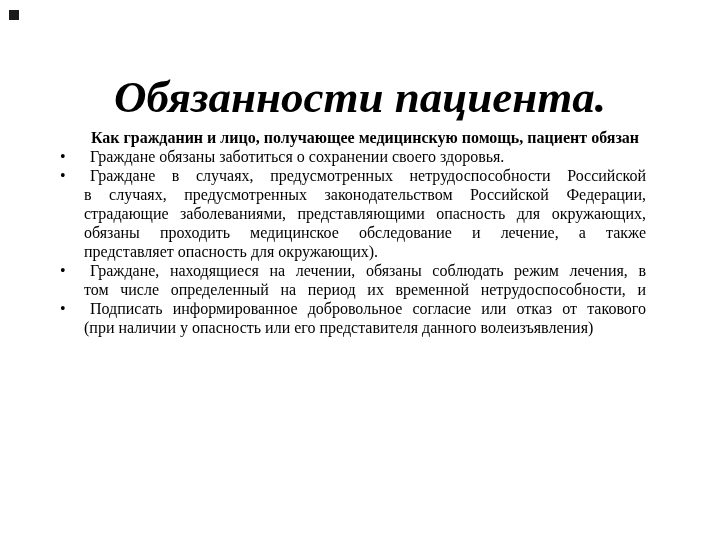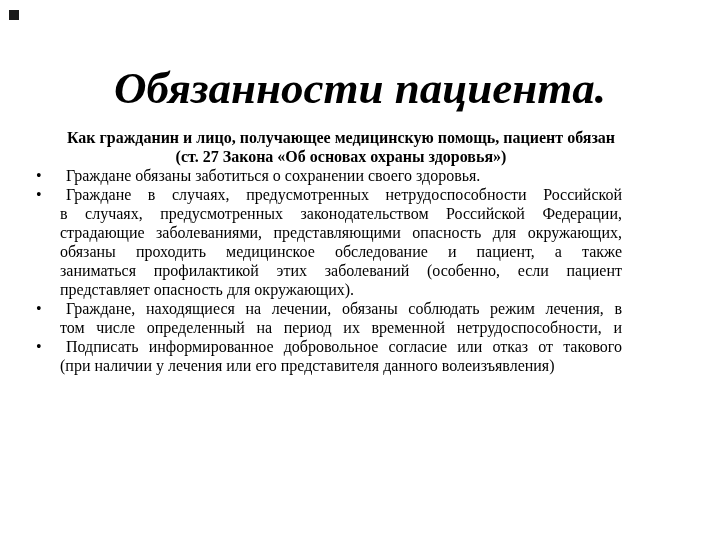--- a/index.html
+++ b/index.html
@@ -15,33 +15,33 @@
   .corner-square {
     position: absolute;
     left: 9px;
     top: 10px;
     width: 10px;
     height: 10px;
     background: #1a1a1a;
   }
   .slide-title {
     position: absolute;
-    top: 33px;
+    top: 42px;
     left: 0;
     right: 0;
     text-align: center;
     font-size: 45px;
     line-height: 50px;
     font-weight: bold;
     font-style: italic;
     white-space: nowrap;
   }
   .body-block {
     position: absolute;
-    left: 32px;
+    left: 56px;
     top: 128px;
     width: 590px;
     font-size: 16px;
     line-height: 19px;
   }
   .subheader { font-weight: bold; margin-left: 28px; }
   .hline { text-align: center; }
   .bullet { position: relative; padding-left: 28px; }
   .bullet .marker {
     position: absolute;
@@ -56,41 +56,39 @@
 </style>
 </head>
 <body>
 
 <div class="slide">
   <div class="corner-square"></div>
   <h1 class="slide-title">Обязанности пациента.</h1>
   <div class="body-block">
     <div class="subheader">
         <div class="hline">Как гражданин и лицо, получающее медицинскую помощь, пациент обязан</div>
-        <div class="hline">(ст. 27 Закона «Об основах охраны здоровья»)</div>
       </div>
     <div>
         <div class="bullet">
           <span class="marker">•</span>
           <div class="bl last first">Граждане обязаны заботиться о сохранении своего здоровья.</div>
         </div>
         <div class="bullet">
           <span class="marker">•</span>
           <div class="bl just first">Граждане в случаях, предусмотренных нетрудоспособности Российской</div>
           <div class="bl just">в случаях, предусмотренных законодательством Российской Федерации,</div>
           <div class="bl just">страдающие заболеваниями, представляющими опасность для окружающих,</div>
-          <div class="bl just">обязаны проходить медицинское обследование и пациент, а также</div>
-          <div class="bl just">заниматься профилактикой этих заболеваний (особенно, если пациент</div>
+          <div class="bl just">обязаны проходить медицинское обследование и лечение, а также</div>
           <div class="bl last">представляет опасность для окружающих).</div>
         </div>
         <div class="bullet">
           <span class="marker">•</span>
           <div class="bl just first">Граждане, находящиеся на лечении, обязаны соблюдать режим лечения, в</div>
           <div class="bl just">том числе определенный на период их временной нетрудоспособности, и</div>
         </div>
         <div class="bullet">
           <span class="marker">•</span>
           <div class="bl just first">Подписать информированное добровольное согласие или отказ от такового</div>
-          <div class="bl last">(при наличии у лечения или его представителя данного волеизъявления)</div>
+          <div class="bl last">(при наличии у опасность или его представителя данного волеизъявления)</div>
         </div>
       </div>
   </div>
 </div>
 
 </body></html>

